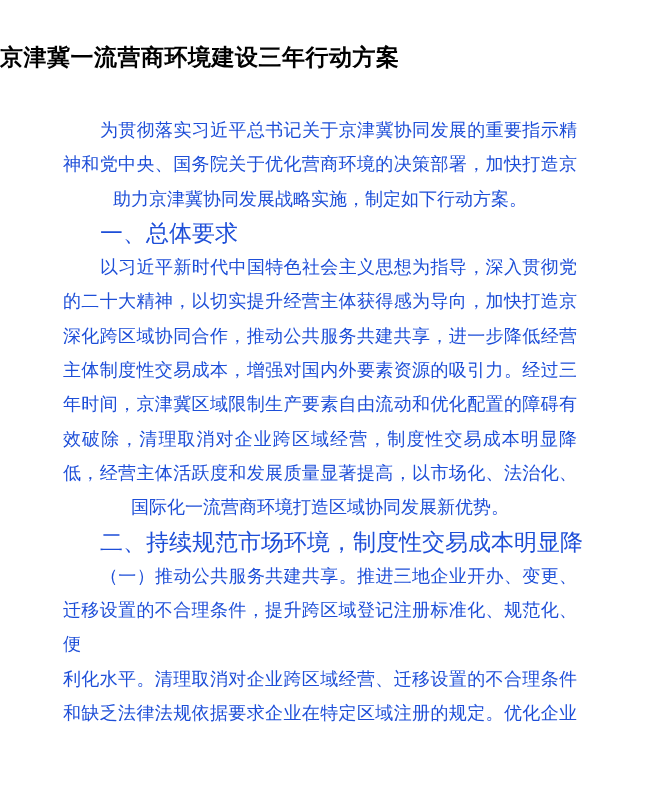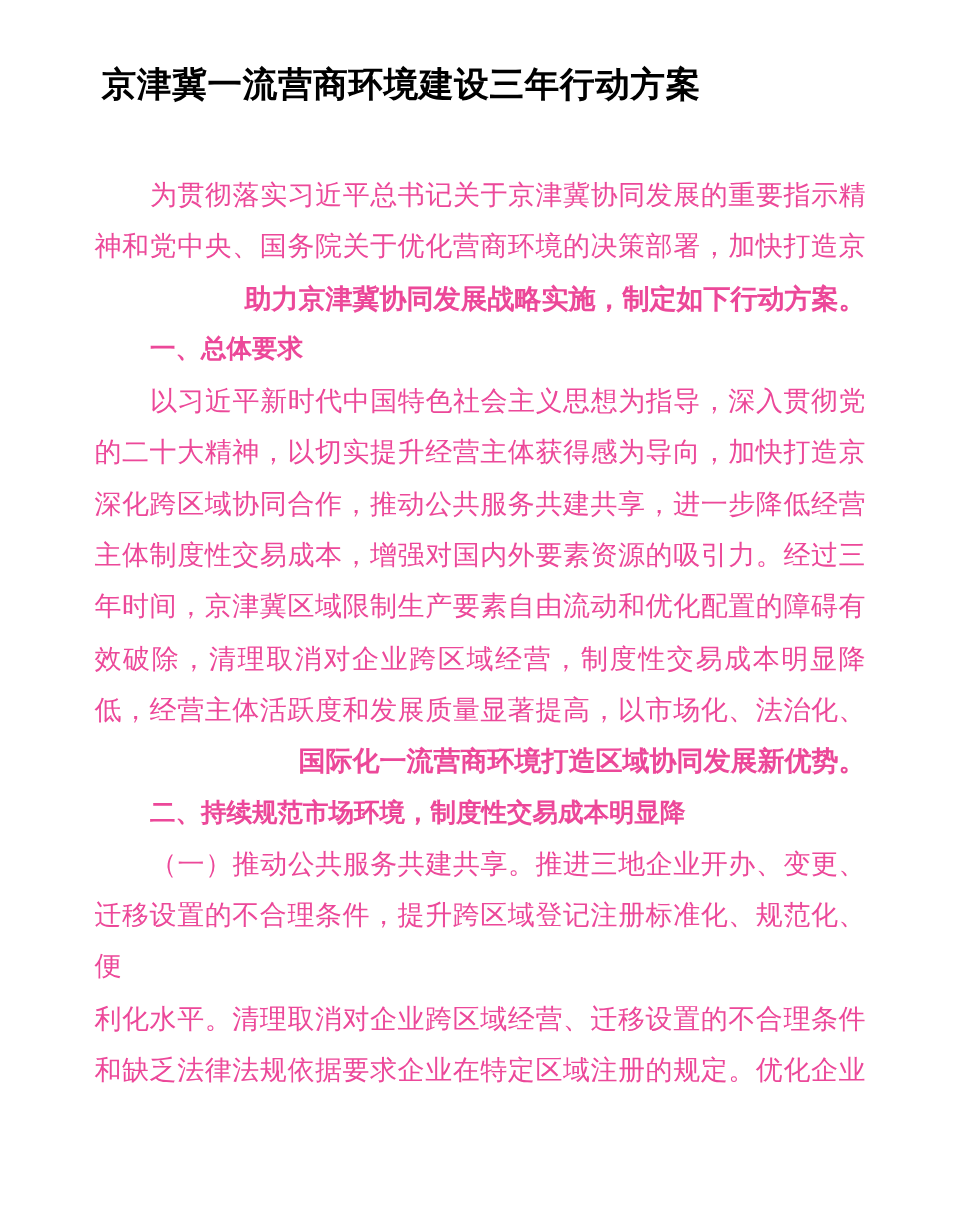--- a/index.html
+++ b/index.html
@@ -14,57 +14,55 @@
     background: #ffffff;
     color: #000000;
     overflow: hidden;
     font-family: "Liberation Serif", "DejaVu Serif", serif;
   }
   .doc-title {
     position: absolute;
     top: 40px;
     left: 0;
     width: 535px;
-    text-align: center;
-    font-family: Liberation Mono, monospace;
+    font-family: Liberation Serif, serif;
     font-size: 23px;
     font-weight: bold;
     line-height: 36px;
     letter-spacing: 0.5px;
     white-space: nowrap;
   }
   .doc-body {
     position: absolute;
     top: 113px;
     left: 63px;
     width: 514px;
   }
   .line {
     font-size: 18px;
     line-height: 34.3px;
-    color: #ec4899;
+    color: #1d4ed8;
   }
   
   .line.body-fill,
   .line.body-first {
     text-align: justify;
     text-align-last: justify;
     text-justify: inter-character;
   }
   .line.body-first {
     text-indent: 37px;
   }
   .line.body-last {
-    text-align: right;
-    font-weight: bold;
+    text-align: center;
   }
   .line.heading {
     font-family: "Liberation Sans", "DejaVu Sans", sans-serif;
-    font-weight: bold;
-    font-size: 17px;
+    font-weight: normal;
+    font-size: 23px;
     text-indent: 37px;
     white-space: nowrap;
   }
 </style>
 </head>
 <body>
 
 <div class="page">
   <div class="doc-title">京津冀一流营商环境建设三年行动方案</div>
   <div class="doc-body">

